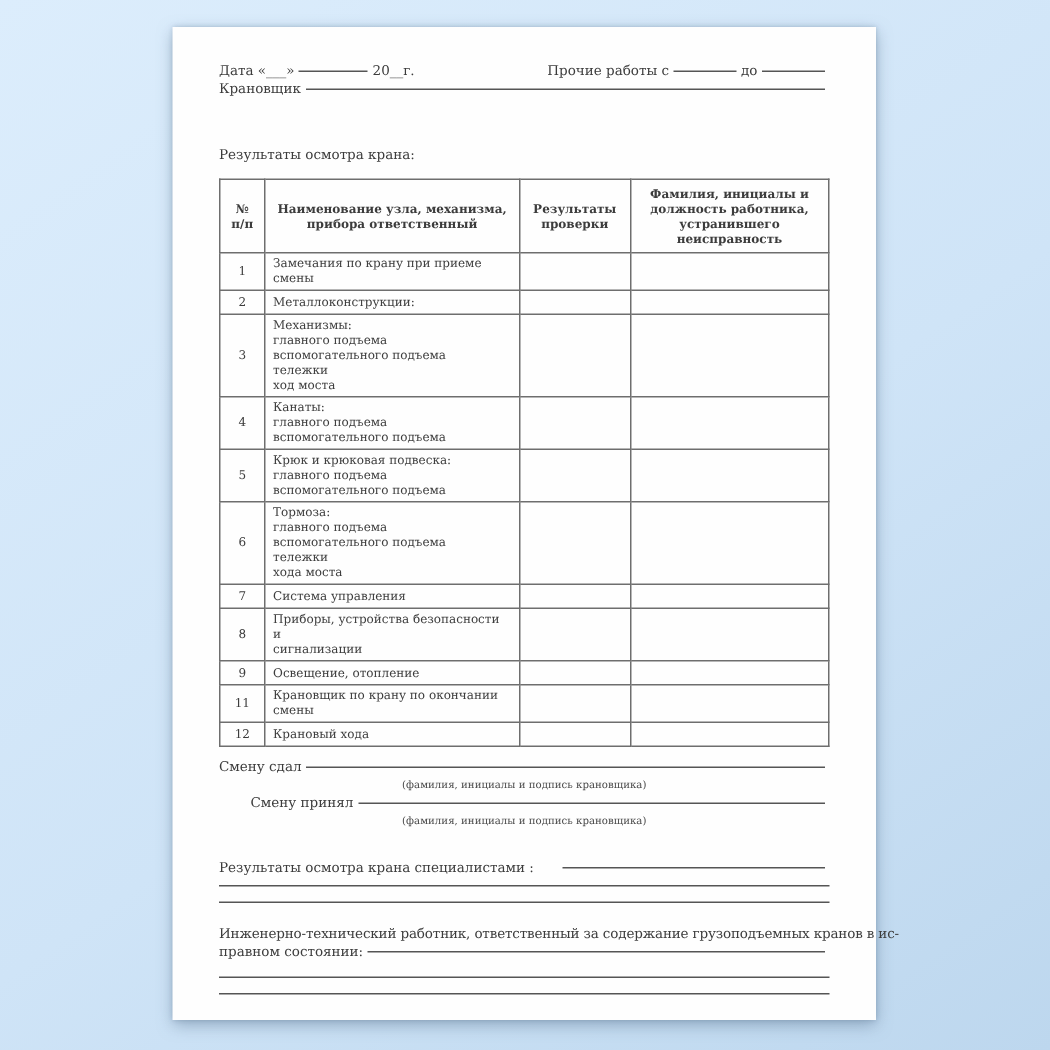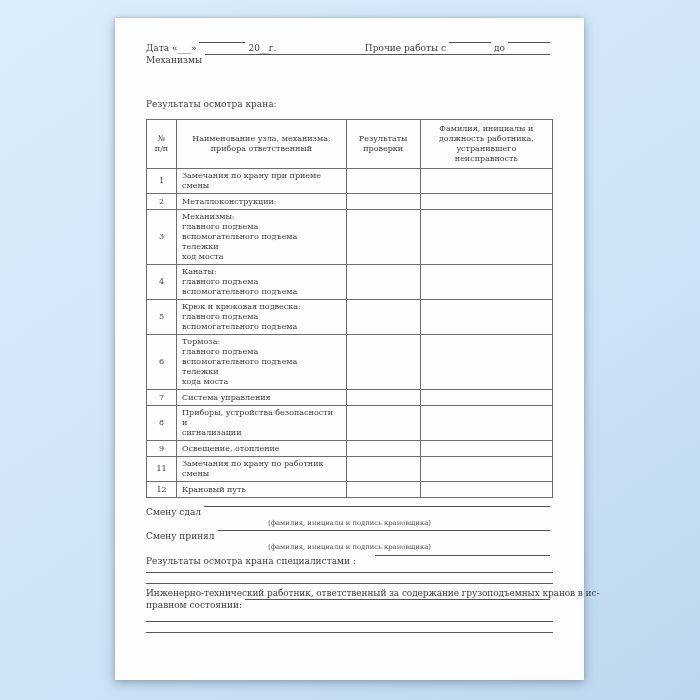--- a/index.html
+++ b/index.html
@@ -11,65 +11,65 @@
     background:linear-gradient(145deg, var(--background-top,#dcedfc) 0%, #cfe4f7 55%, var(--background-bottom,#bdd7ee) 100%);
   }
   .paper {
     position:absolute; left:115px; top:18px; width:469px; height:662px;
     background:var(--paper,#fefefe);
     box-shadow:0 3px 10px rgba(94,120,148,.55), 0 0 3px rgba(94,120,148,.35);
     padding:24px 31px 0 31px;
     color:var(--ink,#3c3c3c); font-size:9px;
   }
 
-  .fline { display:flex; align-items:flex-start; line-height:12px; white-space:nowrap; }
+  .fline { display:flex; align-items:center; line-height:12px; white-space:nowrap; }
   .lbl { flex:0 0 auto; }
   .ufill { flex:0 0 auto; height:1px; border-bottom:1px solid var(--line,#555555); margin:0 3px 2px 3px; }
   .grow { flex:1 1 auto; }
   .sp { flex:1 1 auto; border:none; }
   .w46 { width:46px; } .w42 { width:42px; } .w80 { width:80px; } .w92 { width:92px; }
 
   .section-title { margin-top:32px; line-height:12px; }
 
   table.insp { width:100%; margin-top:9px; border-collapse:collapse; table-layout:fixed; font-size:8px; }
   .insp th, .insp td {
     border:1px solid var(--table-border,#6e6e6e);
     white-space:pre-line; line-height:10px; vertical-align:middle;
   }
-  .insp th { font-weight:normal; text-align:center; padding:4px 2px; }
+  .insp th { font-weight:bold; text-align:center; padding:4px 2px; }
   .insp td { padding:2px 5px; height:16px; }
   .insp td.num { text-align:center; padding:2px 1px; }
 
   .footer { margin-top:8px; }
   .caption { font-size:6.8px; line-height:11px; text-align:center; color:#494949; }
   .hr { height:0; border-bottom:1px solid var(--line,#555555); }
   .hr1 { margin-top:5px; } .hr2 { margin-top:10px; }
-  .itr1 { margin-top:3px; line-height:12px; white-space:nowrap; letter-spacing:-0.1px; }
-  .mt1 { margin-top:1px; } .mt2 { margin-top:2px;gap:16px; }
+  .itr1 { margin-top:15px; line-height:12px; white-space:nowrap; letter-spacing:-0.1px; }
+  .mt1 { margin-top:1px;margin-left:21px; } .mt2 { margin-top:20px;gap:16px; }
 </style>
 </head>
 <body>
 
 <div class="stage">
   <div class="paper">
 
     <div class="fline">
       <span class="lbl">Дата «___»</span>
       <span class="ufill w46"></span>
       <span class="lbl">20__г.</span>
       <span class="sp"></span>
       <span class="lbl">Прочие работы с</span>
       <span class="ufill w42"></span>
       <span class="lbl">до</span>
       <span class="ufill w42"></span>
     </div>
 
 
     <div class="fline">
-      <span class="lbl">Механизмы</span>
+      <span class="lbl">Крановщик</span>
       <span class="ufill grow"></span>
     </div>
 
     <div class="section-title">Результаты осмотра крана:</div>
 
     <table class="insp">
       <colgroup>
         <col style="width:7.4%">
           <col style="width:41.8%">
           <col style="width:18.2%">
@@ -153,28 +153,28 @@
           <td></td>
         </tr>
           <tr>
           <td class="num">9</td>
           <td>Освещение, отопление</td>
           <td></td>
           <td></td>
         </tr>
           <tr>
           <td class="num">11</td>
-          <td>Замечания по крану по работник
+          <td>Крановщик по крану по окончании
 смены</td>
           <td></td>
           <td></td>
         </tr>
           <tr>
           <td class="num">12</td>
-          <td>Крановый путь</td>
+          <td>Крановый хода</td>
           <td></td>
           <td></td>
         </tr>
         </tbody>
     </table>
 
     <div class="footer">
       <div class="fline">
         <span class="lbl">Смену сдал</span>
         <span class="ufill grow"></span>

